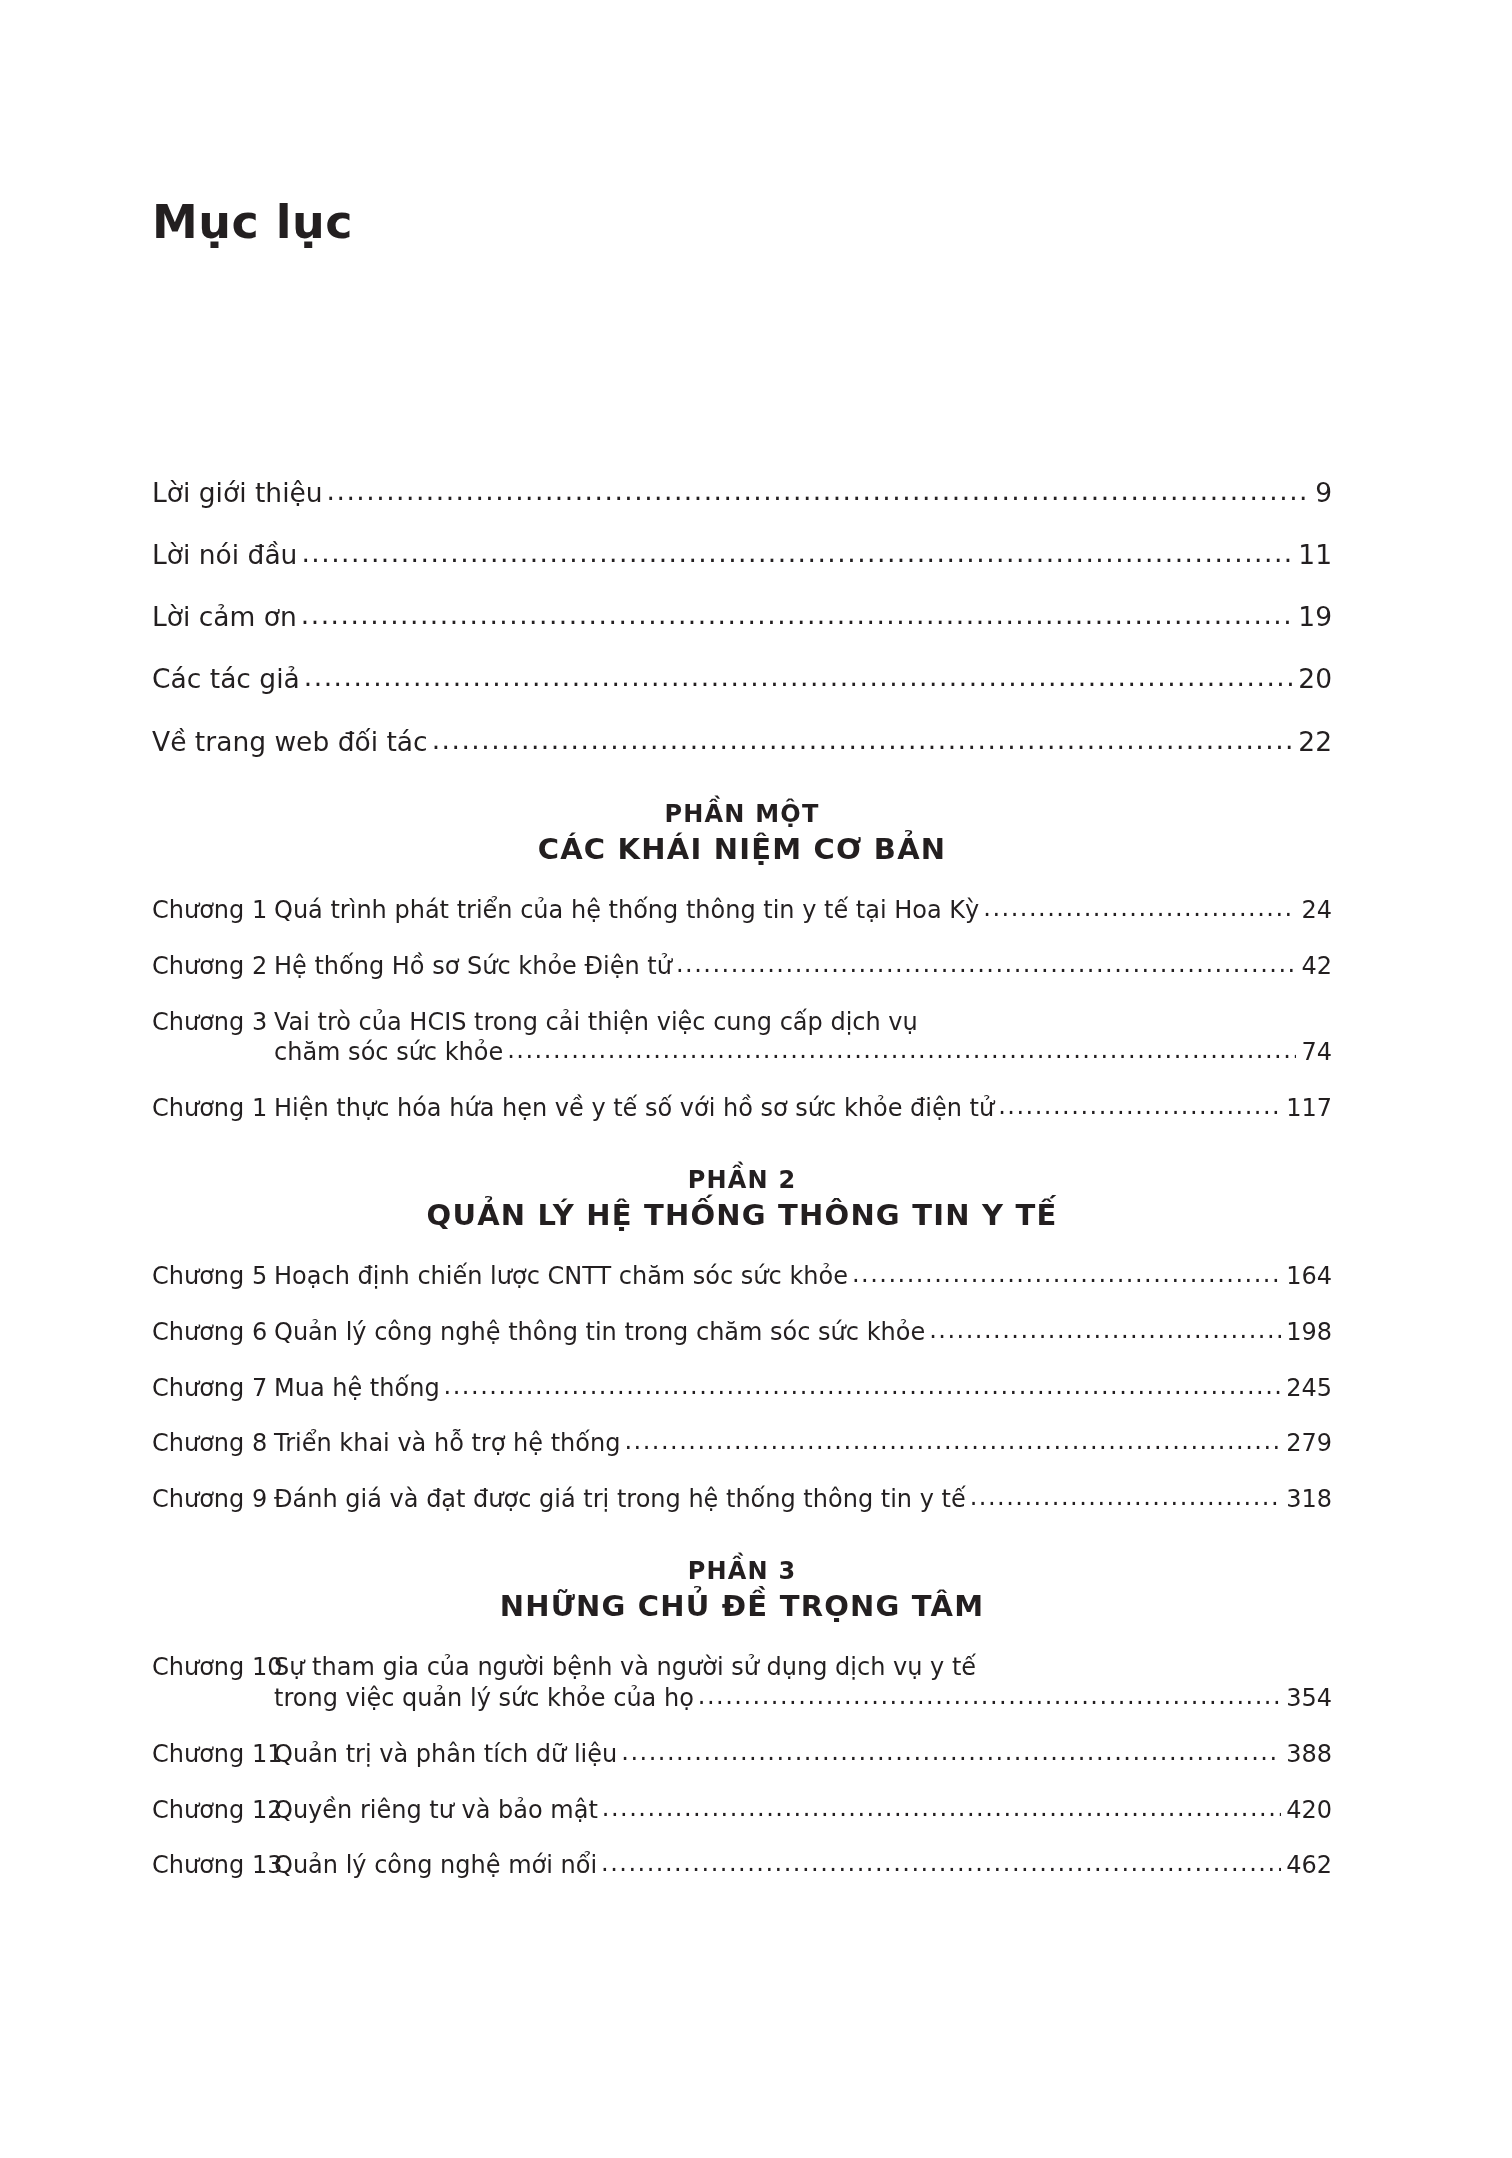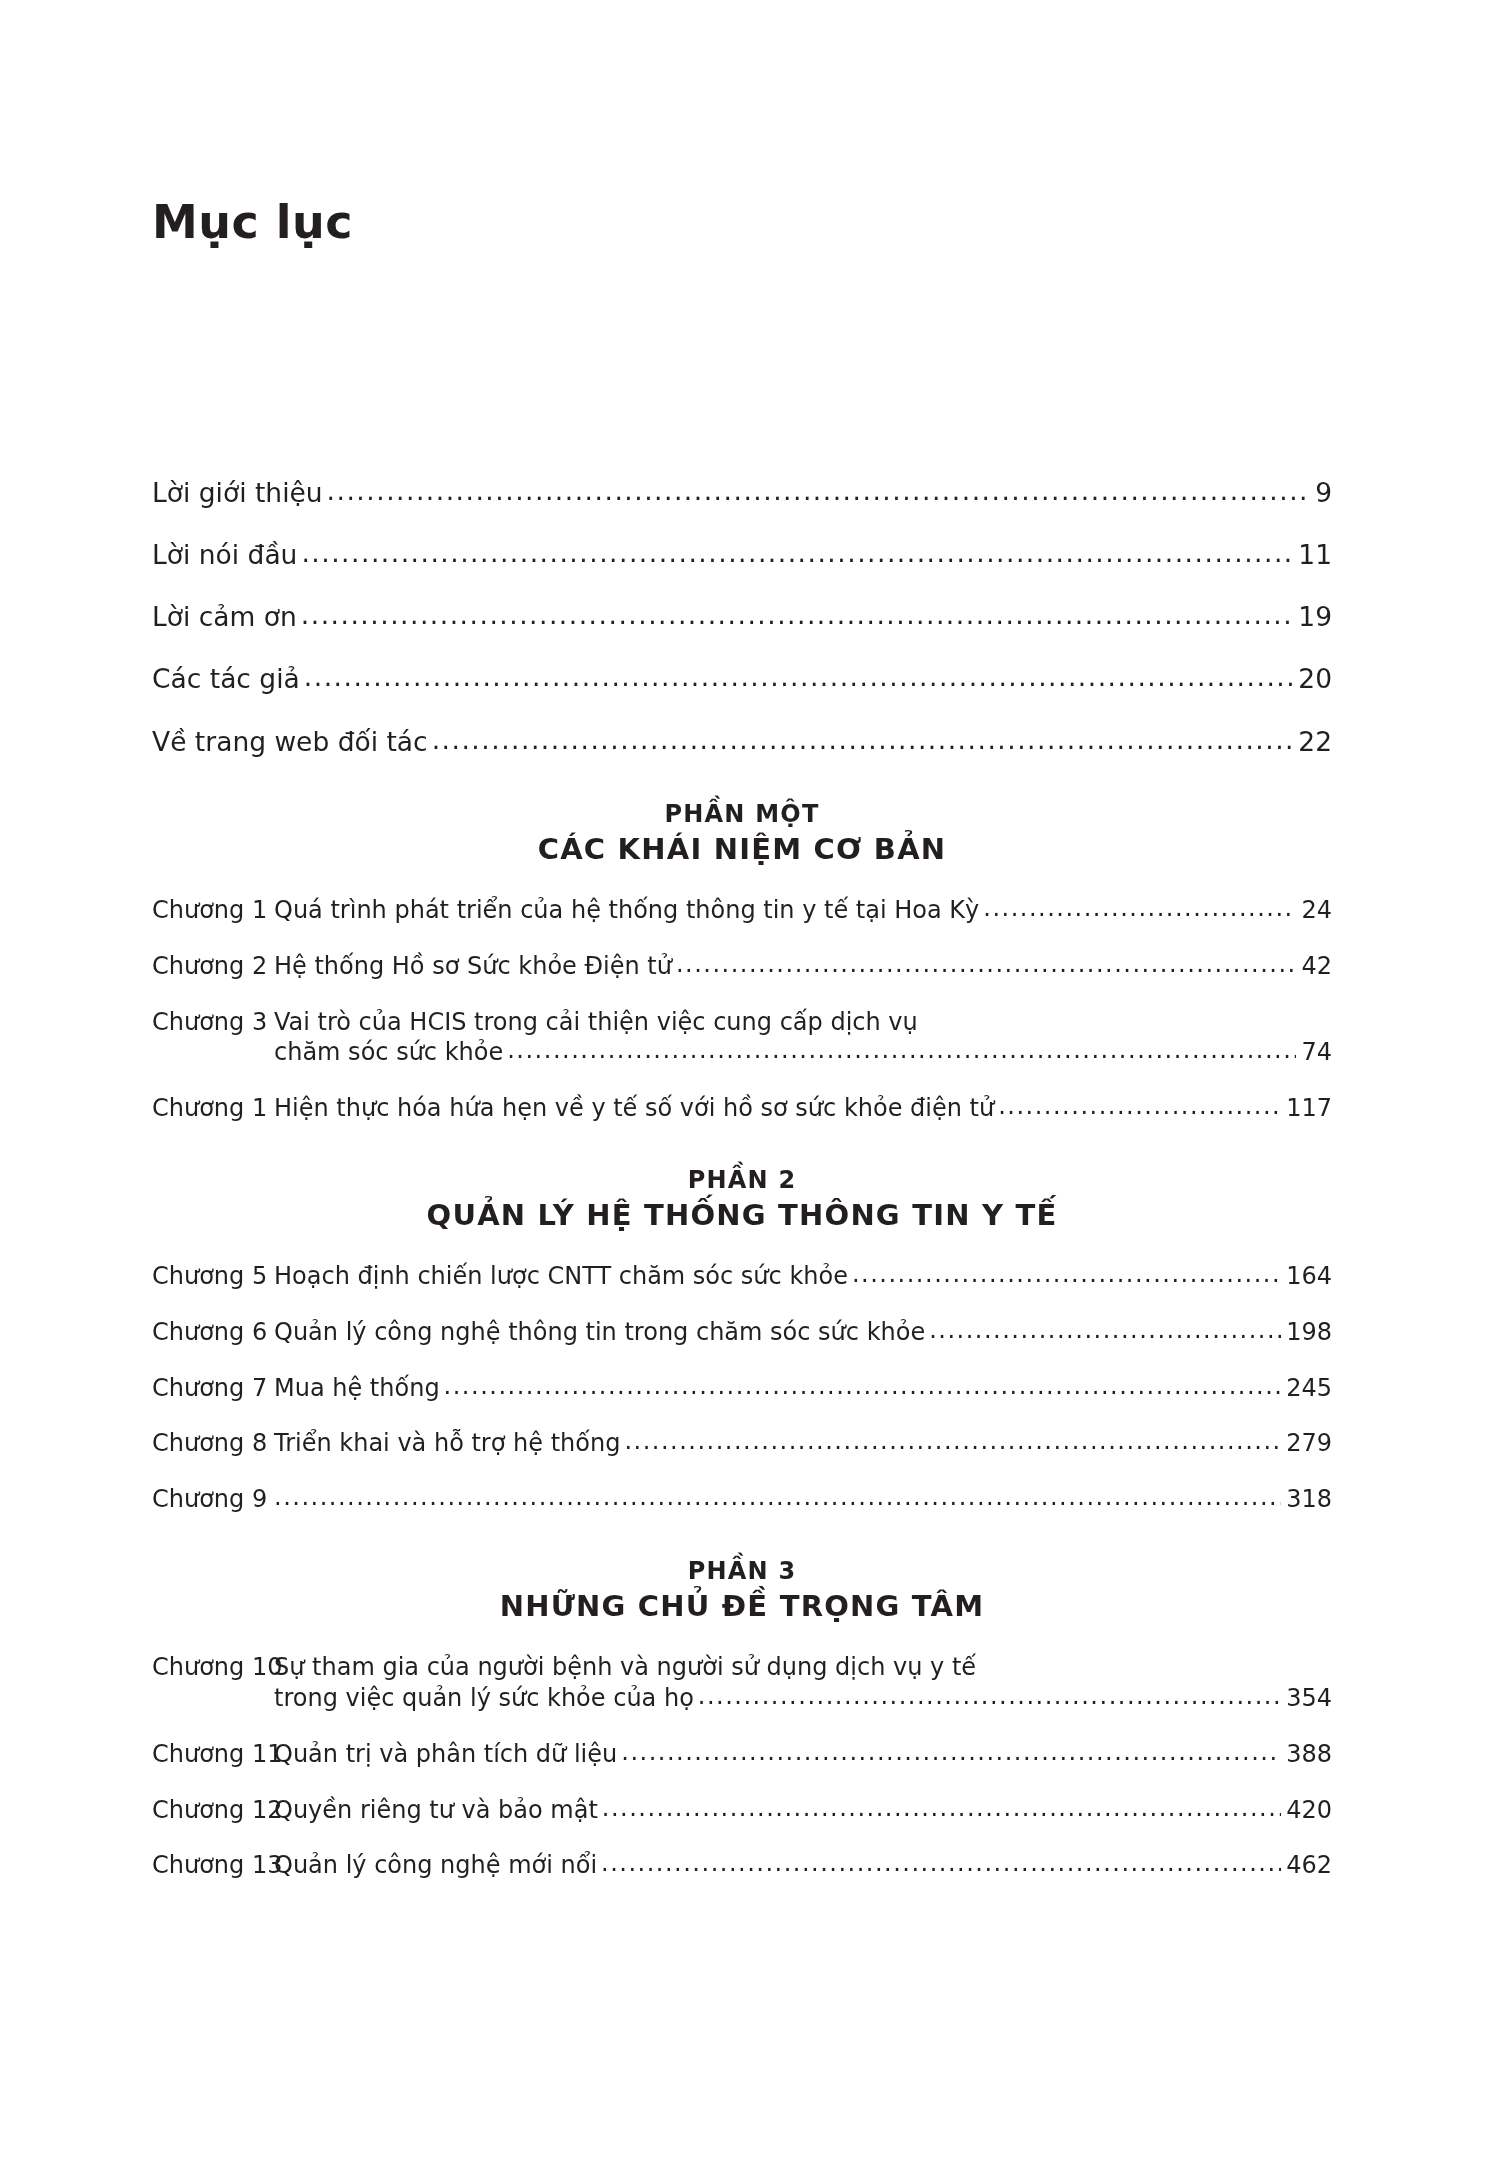--- a/index.html
+++ b/index.html
@@ -261,20 +261,21 @@
           <span class="dots">....................................................................................................................................</span>
           <span class="page-num">279</span>
         </div>
       </div>
     </div>
 
     <div class="chapter">
       <div class="ch-label">Chương 9</div>
       <div class="ch-body">
         <div class="ch-line">
+          <span class="txt">Đánh giá và đạt được giá trị trong hệ thống thông tin y tế</span>
           <span class="dots">....................................................................................................................................</span>
           <span class="page-num">318</span>
         </div>
       </div>
     </div>
 
     <div class="part">
       <div class="part-line1">PHẦN 3</div>
       <div class="part-line2">NHỮNG CHỦ ĐỀ TRỌNG TÂM</div>
     </div>

